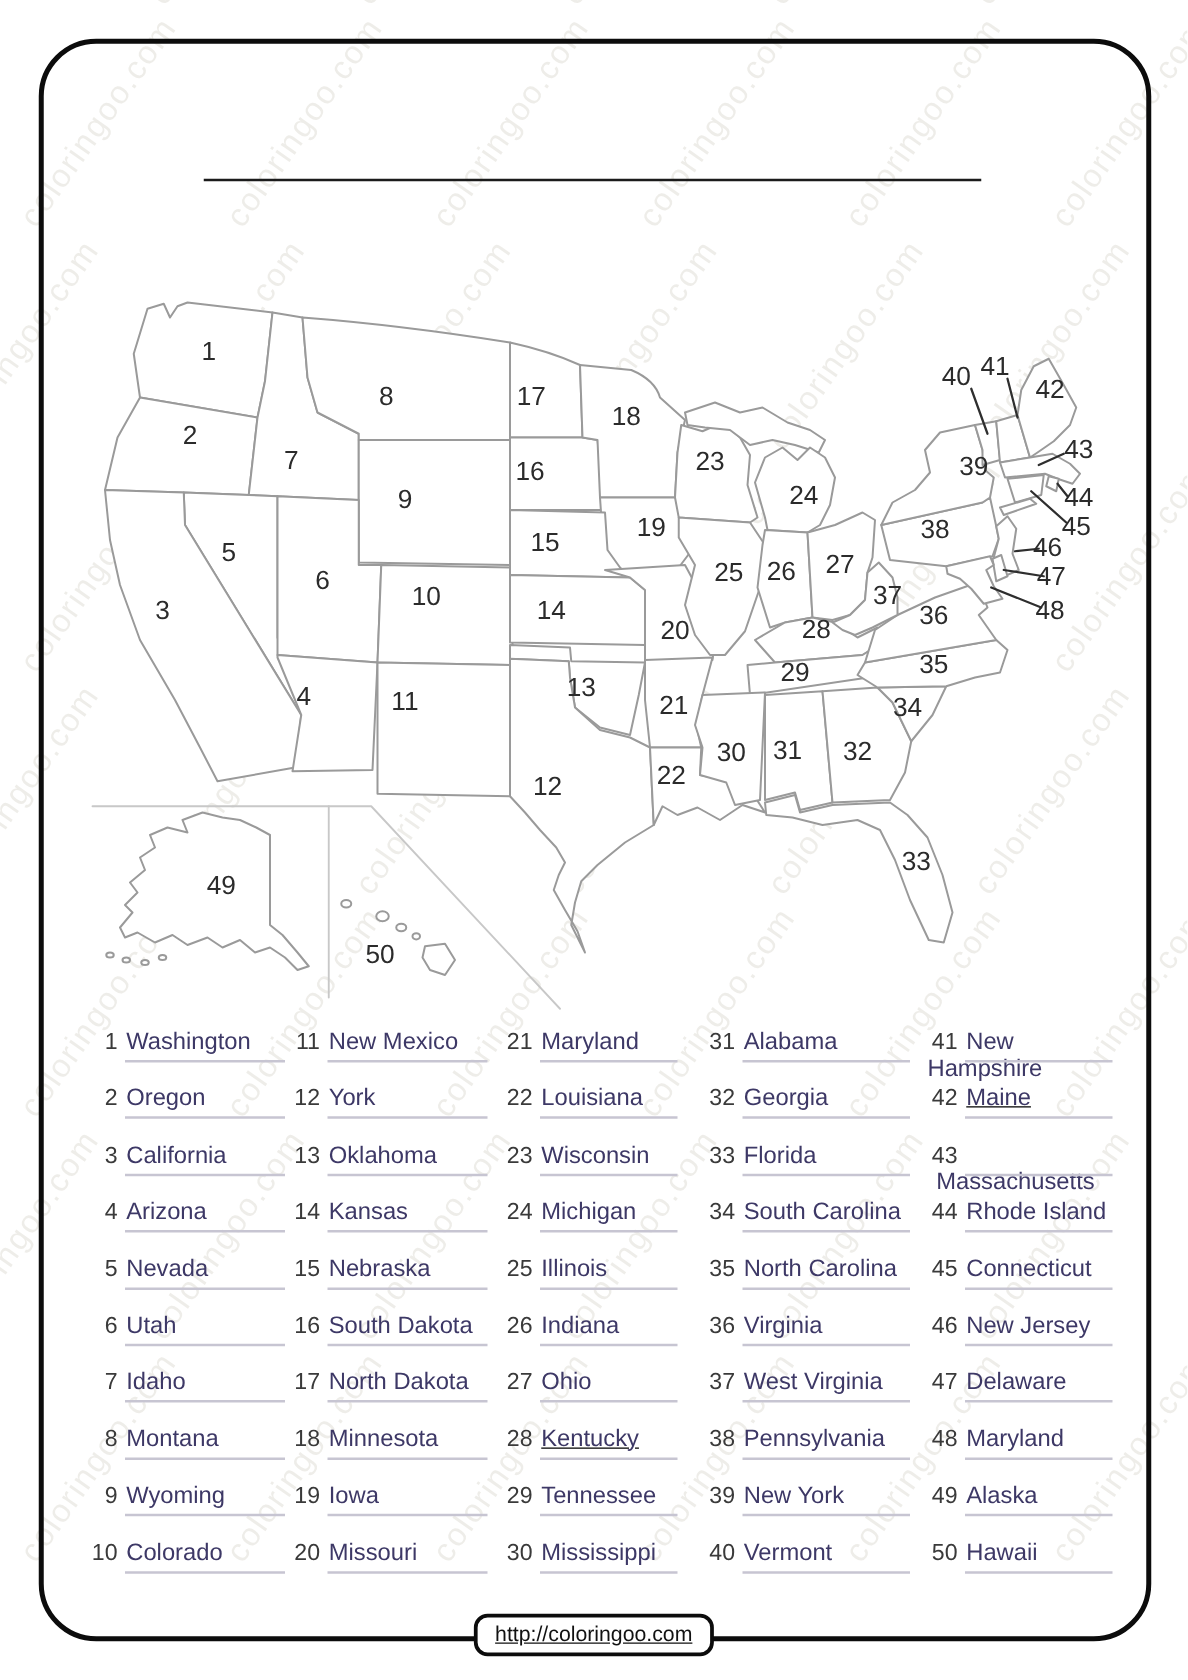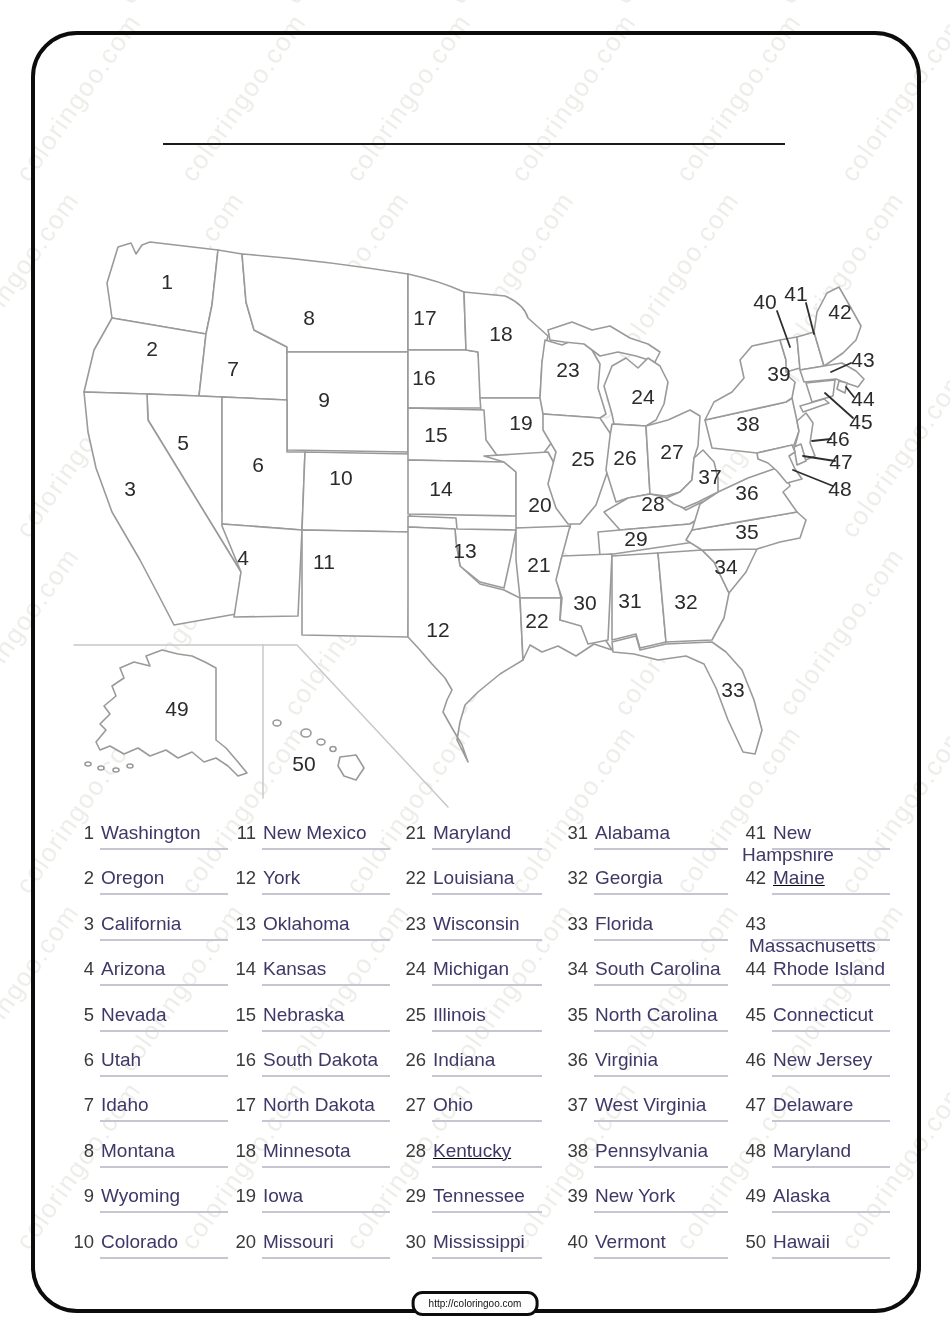--- a/index.html
+++ b/index.html
@@ -21,21 +21,21 @@
   #usmap .callout{stroke:#2e2e2e;stroke-width:1.8;}
   #usmap .inset{fill:none;stroke:#c8c8c8;stroke-width:1.5;}
   #usmap .isle{fill:#ffffff;}
   .map-num{position:absolute;transform:translate(-50%,-50%);font-size:21px;color:#2b2b2b;}
   .ans-item{position:absolute;height:34px;}
   .ans-num{display:inline-block;min-width:24px;text-align:right;color:#3a3a3a;font-size:18.5px;}
   .ans-name{margin-left:7px;color:#3d3866;font-size:19px;}
   .ans-line{position:absolute;left:30px;right:0;top:26px;height:2px;background:#c7c5d2;}
   .footer{position:absolute;left:50%;top:1291px;transform:translateX(-50%);
         background:#fff;border:3.5px solid #0c0c0c;border-radius:11px;
-        padding:4px 14px;font-size:10px;color:#111;z-index:5;white-space:nowrap;}
+        padding:4px 14px;font-size:17px;color:#111;z-index:5;white-space:nowrap;text-decoration:underline;}
 </style>
 </head>
 <body>
 
 <div class="page">
 
   <div class="wm-layer">
       <span style="left: -40px; top: -15px;">coloringoo.com</span>
       <span style="left: 125px; top: -15px;">coloringoo.com</span>
       <span style="left: 290px; top: -15px;">coloringoo.com</span>

